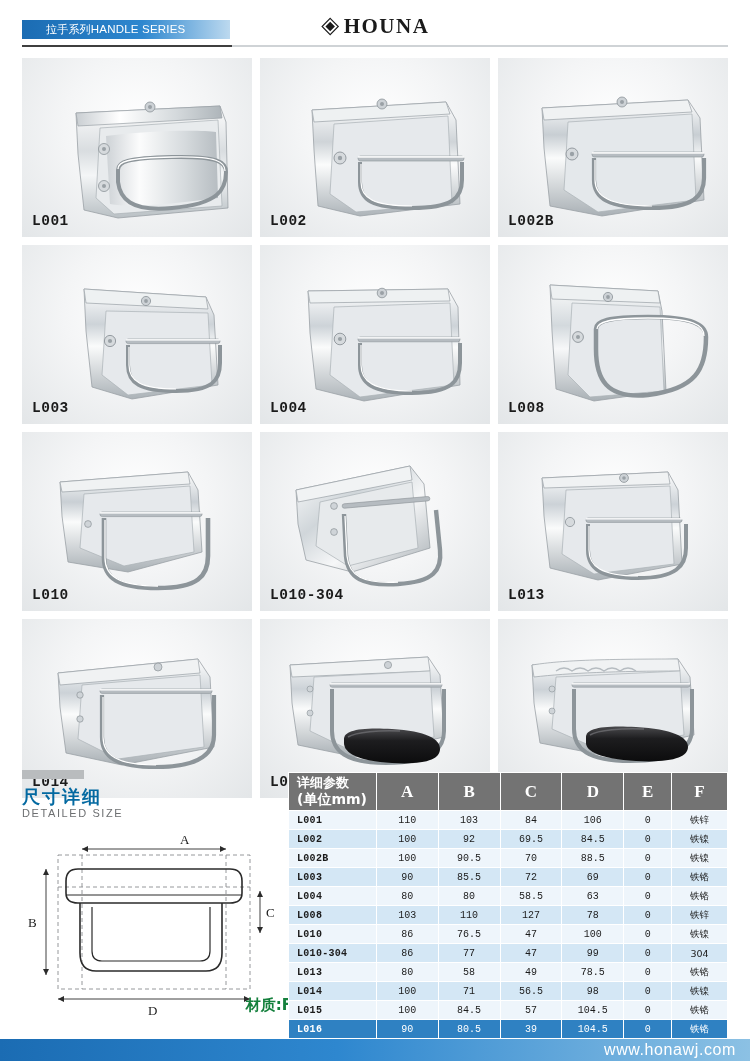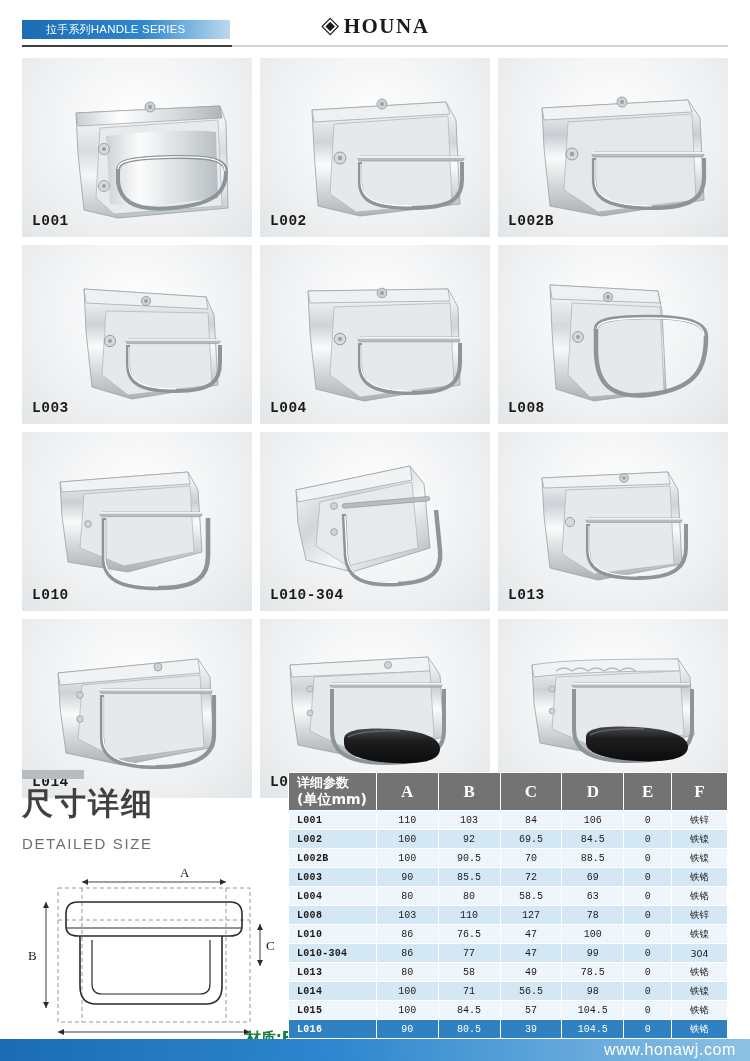--- a/index.html
+++ b/index.html
@@ -103,31 +103,31 @@
     width:258px;
     height:268px;
   }
   .dim-bar {
     width:62px; height:9px;
     background:#b9bcbe;
     margin-bottom:9px;
   }
   .dim-title {
     font-family:Liberation Sans, sans-serif;
-    font-size:31px;
+    font-size:18px;
     font-weight:bold;
     letter-spacing:2px;
-    color:#404040;
+    color:#0369a1;
     line-height:1.05;
   }
   .dim-sub {
-    font-size:15px;
+    font-size:11px;
     letter-spacing:1.6px;
     color:#6d6f71;
-    margin-top:14px;
+    margin-top:0;
   }
   .dim-draw {
     position:relative;
     margin-top:10px;
     width:258px; height:190px;
   }
   .dim-draw svg { display:block; }
   .material {
     position:absolute;
     right:-12px; bottom:4px;

